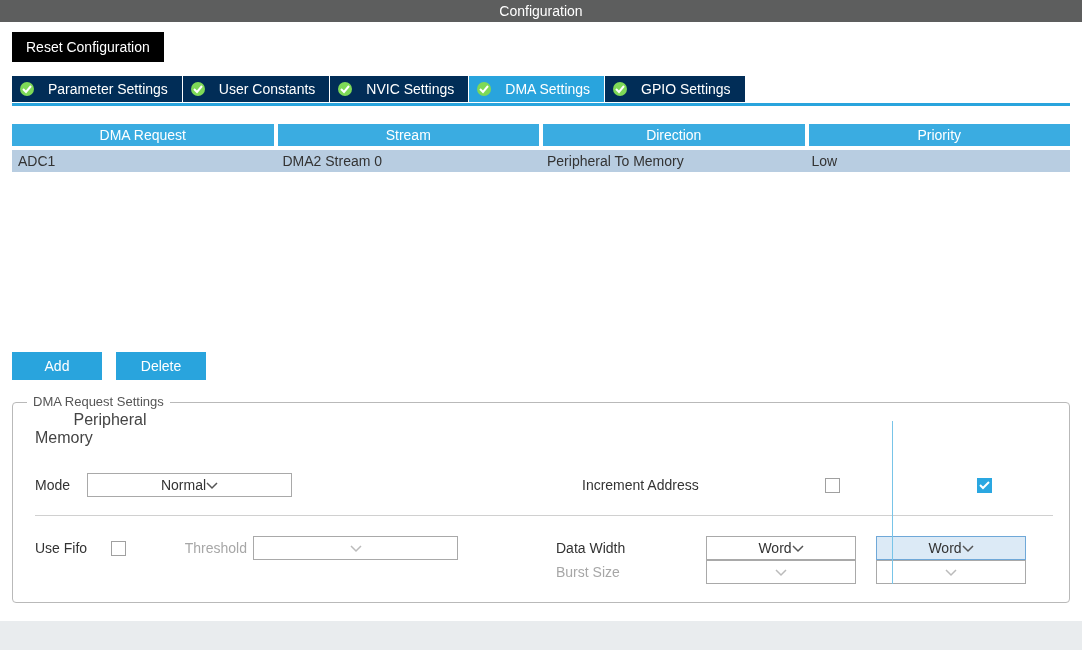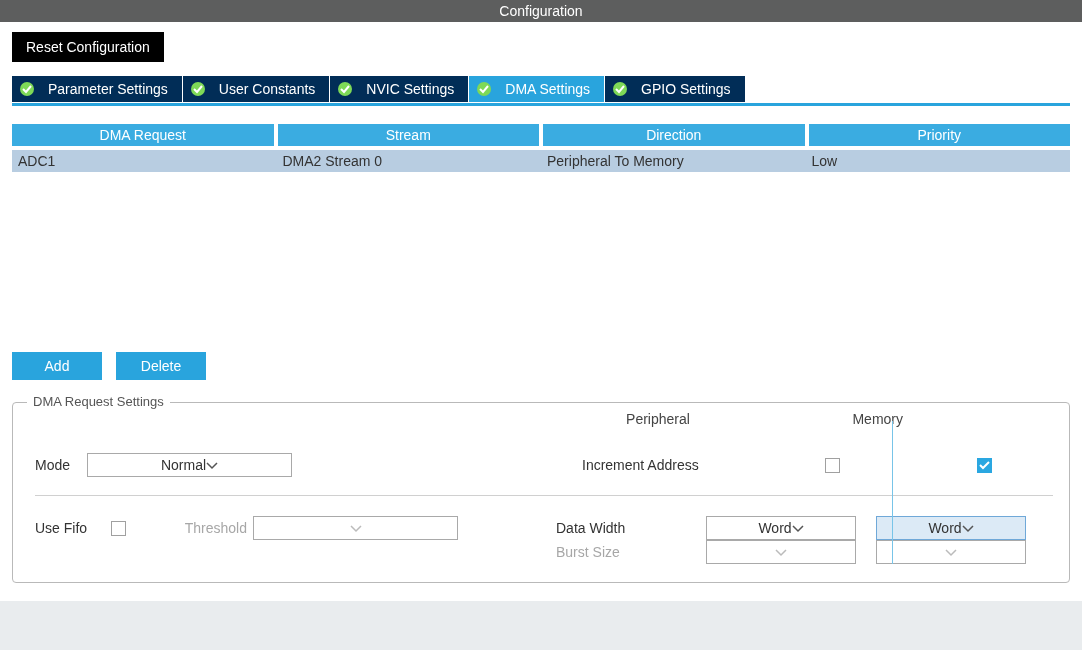--- a/index.html
+++ b/index.html
@@ -37,21 +37,21 @@
     .btn { background: #29a4dd; color: #fff; border: none; padding: 6px 0; width: 90px; font-size: 14px; cursor: pointer; text-align: center; }
 
     .fieldset {
       border: 1px solid #b9b9b9; border-radius: 4px; margin-top: 22px;
       padding: 8px 16px 18px 22px; position: relative;
     }
     .legend {
       position: absolute; top: -9px; left: 14px; background: #fff; padding: 0 6px;
       font-size: 13px; color: #555;
     }
-    .cols-header { display: flex; color: #444; font-size: 14px; }
+    .cols-header { display: flex; color: #444; font-size: 16px; flex-direction: column; }
     .cols-header .spacer-left { width: 548px; }
     .divider { position: absolute; top: 18px; bottom: 18px; right: 176px; width: 1px; background: #78c4e8; }
 
     .row1 { display: flex; align-items: center; margin-top: 26px; }
     .row1 .mode-lbl { width: 52px; font-size: 14px; color: #333; }
     .select {
       display: flex; align-items: center; justify-content: center;
       border: 1px solid #a9a9a9; padding: 3px 8px; background: #fff; font-size: 14px;
       color: #333; cursor: pointer;
     }
@@ -171,21 +171,21 @@
     </div>
 
     <div class="fieldset">
       <div class="legend">DMA Request Settings</div>
       <div class="divider"></div>
 
       <div class="cols-header">
         <div class="spacer-left"></div>
         <div style="width:150px; text-align:center;">Peripheral</div>
         <div style="width:20px;"></div>
-        <div style="width:150px; text-align:right;">Memory</div>
+        <div style="width:150px; text-align:left;">Memory</div>
       </div>
 
       <div class="row1">
         <div class="mode-lbl">Mode</div>
         <div class="mode-select">
           <div class="select">
             <span>Normal</span>
             <span class="chev">
               <svg width="12" height="8" viewBox="0 0 12 8">
                   <path d="M1 1 L6 6 L11 1" stroke="#555" stroke-width="1.5" fill="none"></path>

